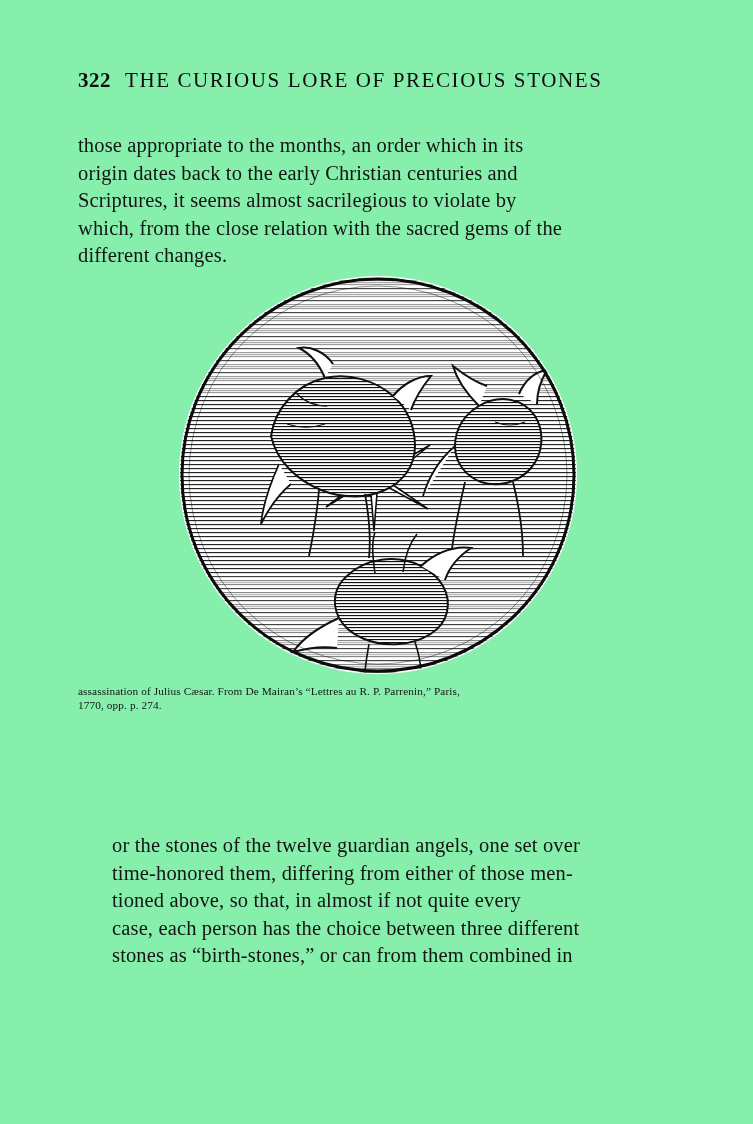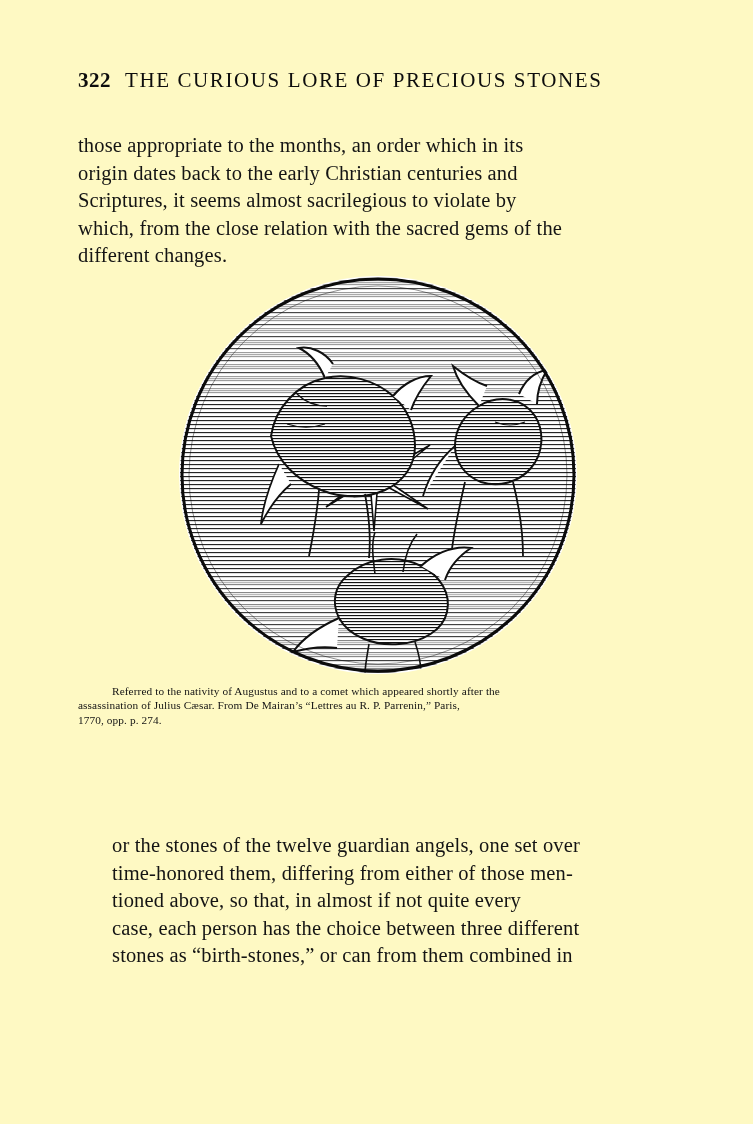--- a/index.html
+++ b/index.html
@@ -13,21 +13,21 @@
     font-family: "Liberation Serif", serif;
     color: #111111;
     position: relative;
     overflow: hidden;
   }
   .page {
     position: absolute;
     left: 0; top: 0;
     width: 753px;
     height: 1124px;
-    background: #fef9c3;
+    background: #86efac;
   }
 
   
   .running-head {
     position: absolute;
     left: 78px;
     top: 68px;
     width: 600px;
     font-family: "Liberation Serif", serif;
     font-size: 21px;
@@ -206,21 +206,20 @@
 
             <circle cx="199" cy="199" r="196" fill="none" stroke="#0b0b0b" stroke-width="3"></circle>
             <circle cx="199" cy="199" r="189" fill="none" stroke="#0b0b0b" stroke-width="1" opacity="0.45"></circle>
           </g>
         </svg>
       </div>
     </div>
 
 
     <div class="caption-note">
-      <div class="n1">Referred to the nativity of Augustus and to a comet which appeared shortly after the</div>
       <div>assassination of Julius Cæsar.    From De Mairan’s “Lettres au R. P. Parrenin,” Paris,</div>
       <div>1770, opp. p. 274.</div>
     </div>
   </div>
 
   <div class="para para-2">
     <div>or the stones of the twelve guardian angels, one set over</div>
     <div>time-honored them, differing from either of those men-</div>
     <div>tioned above, so that, in almost if not quite every</div>
     <div>case, each person has the choice between three different</div>

